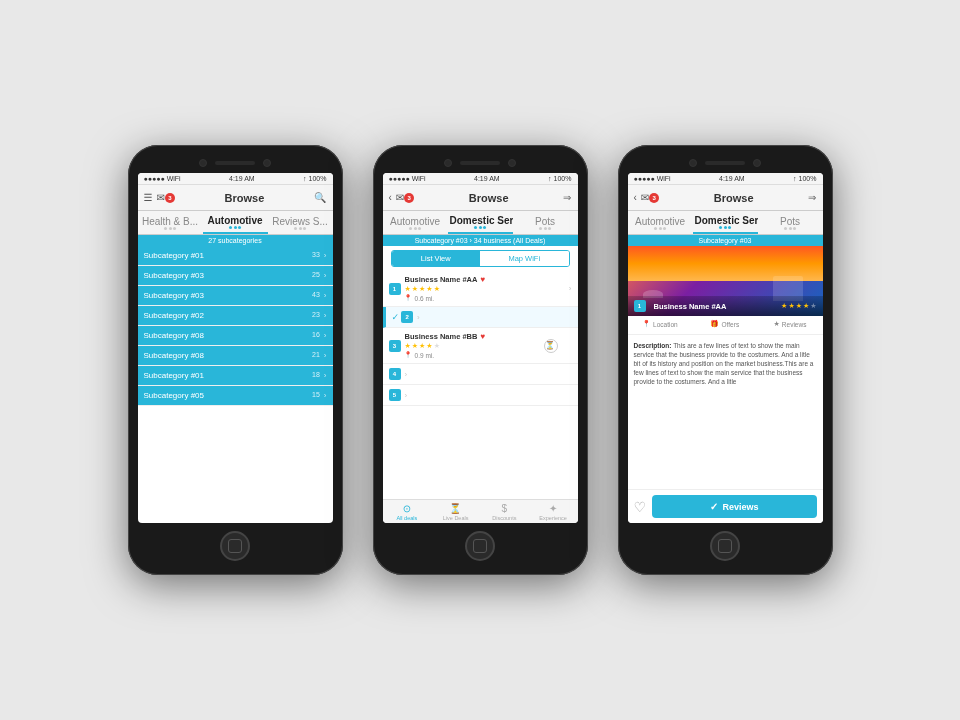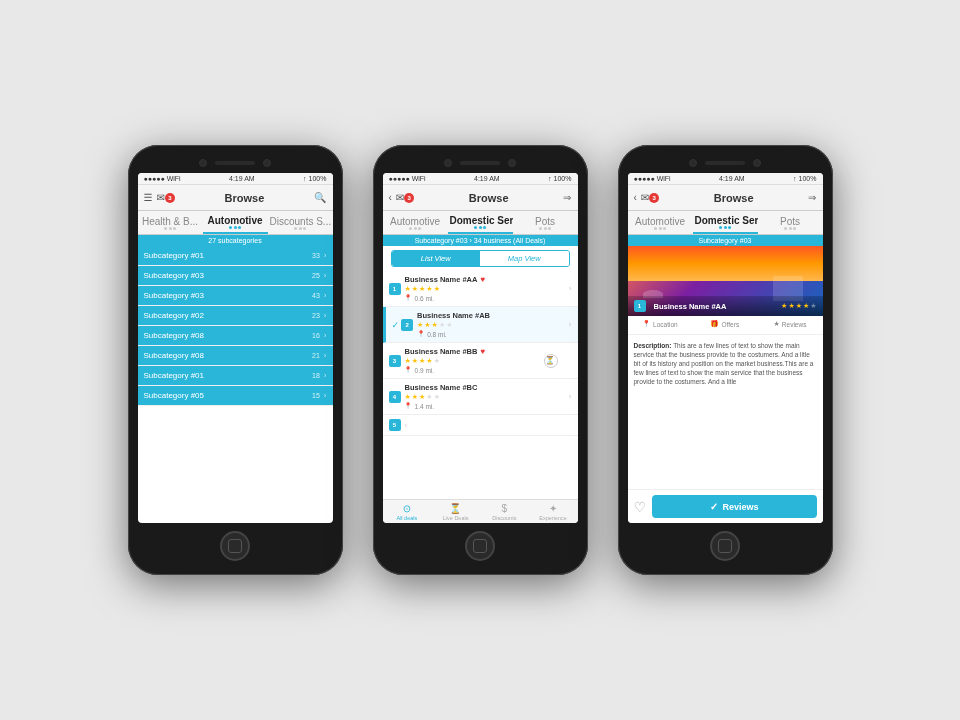--- a/index.html
+++ b/index.html
@@ -186,21 +186,20 @@
       padding: 2px 4px;
       display: flex;
       align-items: center;
       justify-content: center;
       gap: 3px;
     }
 
     
     .list-item {
       display: flex;
-      align-items: center;
       padding: 5px 6px;
       border-bottom: 0.5px solid #eee;
       cursor: pointer;
       background: #fff;
     }
     .list-item-text {
       flex: 1;
       font-size: 8px;
       color: #333;
       font-weight: 500;
@@ -221,21 +220,20 @@
     .list-item.active-blue .list-item-count { color: rgba(255,255,255,0.8); }
     .list-item.active-blue .list-chevron { color: rgba(255,255,255,0.7); }
 
     
     .view-toggle {
       display: flex;
       border: 1px solid #29b6d9;
       border-radius: 3px;
       margin: 4px 8px;
       overflow: hidden;
-      font-style: italic;
     }
     .view-btn {
       flex: 1;
       text-align: center;
       padding: 3px 0;
       font-size: 7.5px;
       cursor: pointer;
       color: #29b6d9;
       background: #fff;
     }
@@ -495,21 +493,21 @@
       </div>
       <div class="tab-item active">
         <div>Automotive</div>
         <div class="tab-dots">
             <div class="tab-dot active"></div>
             <div class="tab-dot active"></div>
             <div class="tab-dot active"></div>
           </div>
       </div>
       <div class="tab-item">
-        <div>Discounts S...</div>
+        <div>Reviews S...</div>
         <div class="tab-dots">
             <div class="tab-dot"></div>
             <div class="tab-dot"></div>
             <div class="tab-dot"></div>
           </div>
       </div>
     </div>
 
     <div class="subcat-count-bar">27 subcategories</div>
 
@@ -619,21 +617,21 @@
           </div>
       </div>
     </div>
 
     <div class="subcat-info-bar">
       <span>Subcategory #03  ›  34 business (All Deals)</span>
     </div>
 
     <div class="view-toggle">
       <div class="view-btn active">List View</div>
-      <div class="view-btn">Map View</div>
+      <div class="view-btn">Map WiFi</div>
     </div>
 
     <div class="list-scroll">
 
       <div class="business-item">
         <div class="biz-num">1</div>
         <div class="biz-info">
           <div class="biz-name">
             <span>Business Name #AA</span>
             <span class="heart-icon">♥</span>
@@ -649,36 +647,20 @@
               <span class="pin-icon">📍</span>
               <span>0.6 mi.</span>
             </div>
         </div>
         <span class="biz-chevron">›</span>
       </div>
 
       <div class="business-item selected">
         <span class="selected-check">✓</span>
         <div class="biz-num">2</div>
-        <div class="biz-info">
-          <div class="biz-name">
-              <span>Business Name #AB</span>
-            </div>
-          <div class="stars">
-            <span class="star">★</span>
-              <span class="star">★</span>
-              <span class="star">★</span>
-              <span class="star empty">★</span>
-              <span class="star empty">★</span>
-          </div>
-          <div class="biz-dist">
-              <span class="pin-icon">📍</span>
-              <span>0.8 mi.</span>
-            </div>
-        </div>
         <span class="biz-chevron">›</span>
       </div>
 
       <div class="business-item" style="position:relative;">
         <div class="biz-num">3</div>
         <div class="biz-info">
           <div class="biz-name">
             <span>Business Name #BB</span>
             <span class="heart-icon">♥</span>
           </div>
@@ -692,36 +674,20 @@
           <div class="biz-dist">
               <span class="pin-icon">📍</span>
               <span>0.9 mi.</span>
             </div>
         </div>
         <div class="hourglass-badge">⏳</div>
       </div>
 
       <div class="business-item">
         <div class="biz-num">4</div>
-        <div class="biz-info">
-          <div class="biz-name">
-              <span>Business Name #BC</span>
-            </div>
-          <div class="stars">
-            <span class="star">★</span>
-              <span class="star">★</span>
-              <span class="star">★</span>
-              <span class="star empty">★</span>
-              <span class="star empty">★</span>
-          </div>
-          <div class="biz-dist">
-              <span class="pin-icon">📍</span>
-              <span>1.4 mi.</span>
-            </div>
-        </div>
         <span class="biz-chevron">›</span>
       </div>
 
       <div class="business-item">
         <div class="biz-num">5</div>
         <span class="biz-chevron">›</span>
       </div>
     </div>
 
     <div class="bottom-tabs">

